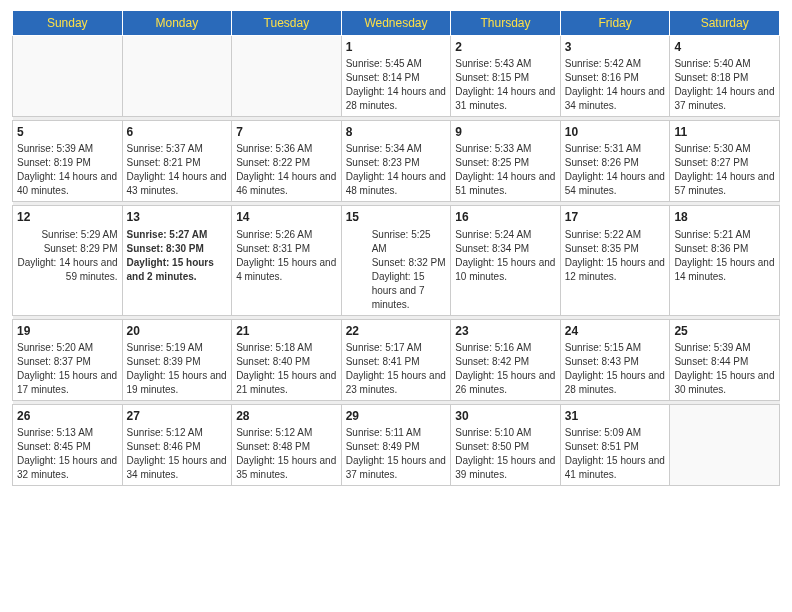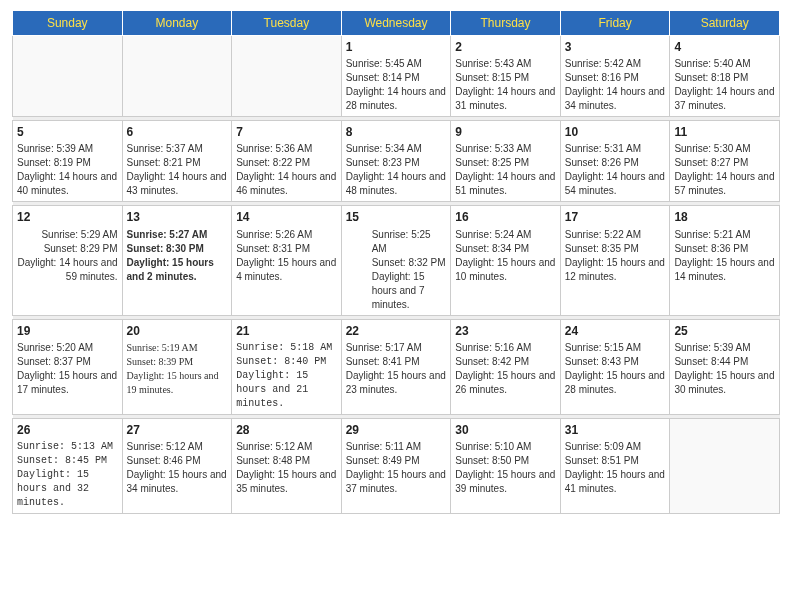--- a/index.html
+++ b/index.html
@@ -234,27 +234,27 @@
         </tr>
         <tr>
           <td>
             <span class="day-number">19</span>
             <div class="day-info" style="white-space: pre-line;">Sunrise: 5:20 AM
 Sunset: 8:37 PM
 Daylight: 15 hours and 17 minutes.</div>
           </td>
           <td>
             <span class="day-number">20</span>
-            <div class="day-info" style="white-space: pre-line; font-family: Liberation Serif, serif;">Sunrise: 5:19 AM
+            <div class="day-info" style="white-space: pre-line;">Sunrise: 5:19 AM
 Sunset: 8:39 PM
 Daylight: 15 hours and 19 minutes.</div>
           </td>
           <td>
             <span class="day-number">21</span>
-            <div class="day-info" style="white-space: pre-line; font-family: Liberation Mono, monospace;">Sunrise: 5:18 AM
+            <div class="day-info" style="white-space: pre-line;">Sunrise: 5:18 AM
 Sunset: 8:40 PM
 Daylight: 15 hours and 21 minutes.</div>
           </td>
           <td>
             <span class="day-number">22</span>
             <div class="day-info" style="white-space: pre-line;">Sunrise: 5:17 AM
 Sunset: 8:41 PM
 Daylight: 15 hours and 23 minutes.</div>
           </td>
           <td>
@@ -275,21 +275,21 @@
 Sunset: 8:44 PM
 Daylight: 15 hours and 30 minutes.</div>
           </td>
         </tr>
         <tr class="row-spacer">
           <td colspan="7"></td>
         </tr>
         <tr>
           <td>
             <span class="day-number">26</span>
-            <div class="day-info" style="white-space: pre-line; font-family: Liberation Mono, monospace;">Sunrise: 5:13 AM
+            <div class="day-info" style="white-space: pre-line;">Sunrise: 5:13 AM
 Sunset: 8:45 PM
 Daylight: 15 hours and 32 minutes.</div>
           </td>
           <td>
             <span class="day-number">27</span>
             <div class="day-info" style="white-space: pre-line;">Sunrise: 5:12 AM
 Sunset: 8:46 PM
 Daylight: 15 hours and 34 minutes.</div>
           </td>
           <td>

